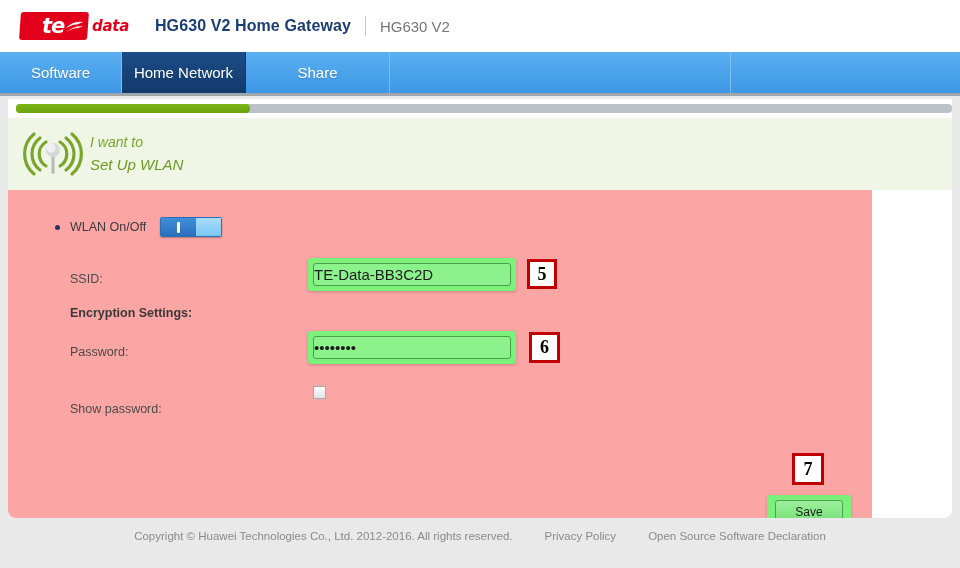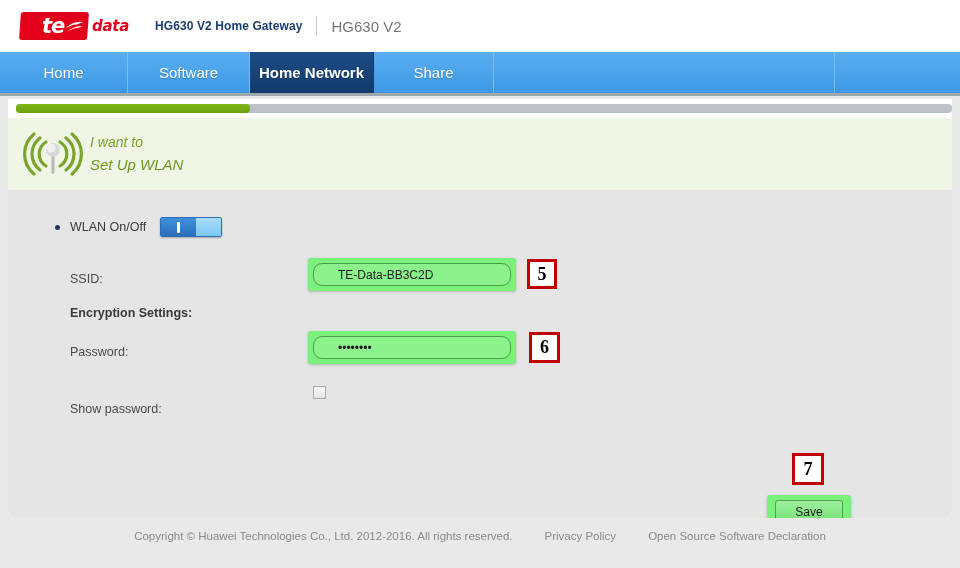--- a/index.html
+++ b/index.html
@@ -74,21 +74,21 @@
     font-family: "DejaVu Sans", sans-serif;
     font-style: italic;
     font-weight: bold;
     font-size: 15px;
     color: #e2001a;
     margin-left: 4px;
     letter-spacing: -0.3px;
   }
   .header-title {
     margin-left: 26px;
-    font-size: 12px;
+    font-size: 16px;
     font-weight: bold;
     color: #1b3e72;
     letter-spacing: 0.1px;
   }
   .header-divider {
     margin: 0 14px;
     width: 1px;
     height: 20px;
     background: #c9c9c9;
   }
@@ -140,21 +140,21 @@
     font-size: 15px;
     color: #ffffff;
     cursor: pointer;
     border-right: 1px solid #7cc0f2;
     box-sizing: border-box;
     text-shadow: 0 1px 1px rgba(0,0,0,0.18);
   }
   .nav-item.active {
     background: linear-gradient(#1c4c86, #123a6c);
     border-right: 1px solid #123a6c;
-    font-weight: bold;
+    font-weight: normal;
   }
   .nav-item.spacer { cursor: default; }
 
   
   .content {
     position: absolute;
     left: 8px; top: 99px;
     width: 944px;
     height: 419px;
     background: #ffffff;
@@ -206,23 +206,23 @@
   }
   .banner-line2 {
     font-size: 15px;
     color: #6f9a22;
   }
 
   
   .form-area {
     position: absolute;
     left: 0; top: 91px;
-    width: 952px;
+    width: 864px;
     height: 328px;
-    background: #e5e5e5;
+    background: #fca5a5;
   }
 
   .wlan-toggle-row {
     position: absolute;
     left: 47px; top: 27px;
     display: flex;
     align-items: center;
   }
   .bullet {
     width: 5px; height: 5px;
@@ -280,25 +280,25 @@
     position: absolute;
     background: #7bf07b;
     border-radius: 3px;
     box-shadow: 0 1px 3px rgba(0,0,0,0.22);
     box-sizing: border-box;
   }
   .txt-input {
     position: absolute;
     background: #8cf28c;
     border: 1px solid #4aa04a;
-    border-radius: 9px;
+    border-radius: 3px;
     font-family: "Liberation Sans", sans-serif;
-    font-size: 12px;
+    font-size: 15px;
     color: #1d1d1d;
-    padding: 0 24px;
+    padding: 0 0;
     box-sizing: border-box;
     outline: none;
   }
   .txt-input::placeholder { color: #6b6b6b; }
 
   .step-badge {
     position: absolute;
     background: #ffffff;
     border: 3px solid #c00000;
     display: flex;
@@ -382,24 +382,23 @@
         </svg>
       </div>
       <span class="logo-data">data</span>
     </div>
     <div class="header-title">HG630 V2 Home Gateway</div>
     <div class="header-divider"></div>
     <div class="header-model">HG630 V2</div>
   </div>
 
   <div class="navbar" id="navbar">
-      <div class="nav-item" style="width: 128px;">Home</div>
       <div class="nav-item" style="width: 122px;">Software</div>
       <div class="nav-item active" style="width: 124px;">Home Network</div>
-      <div class="nav-item" style="width: 120px;">Share</div>
+      <div class="nav-item" style="width: 144px;">Share</div>
       <div class="nav-item spacer" style="width: 341px;"></div>
     </div>
 
   <div class="content">
 
     <div class="progress-track">
       <div class="progress-fill" id="progress-fill" style="width: 25%;"></div>
     </div>
 
     <div class="banner">

